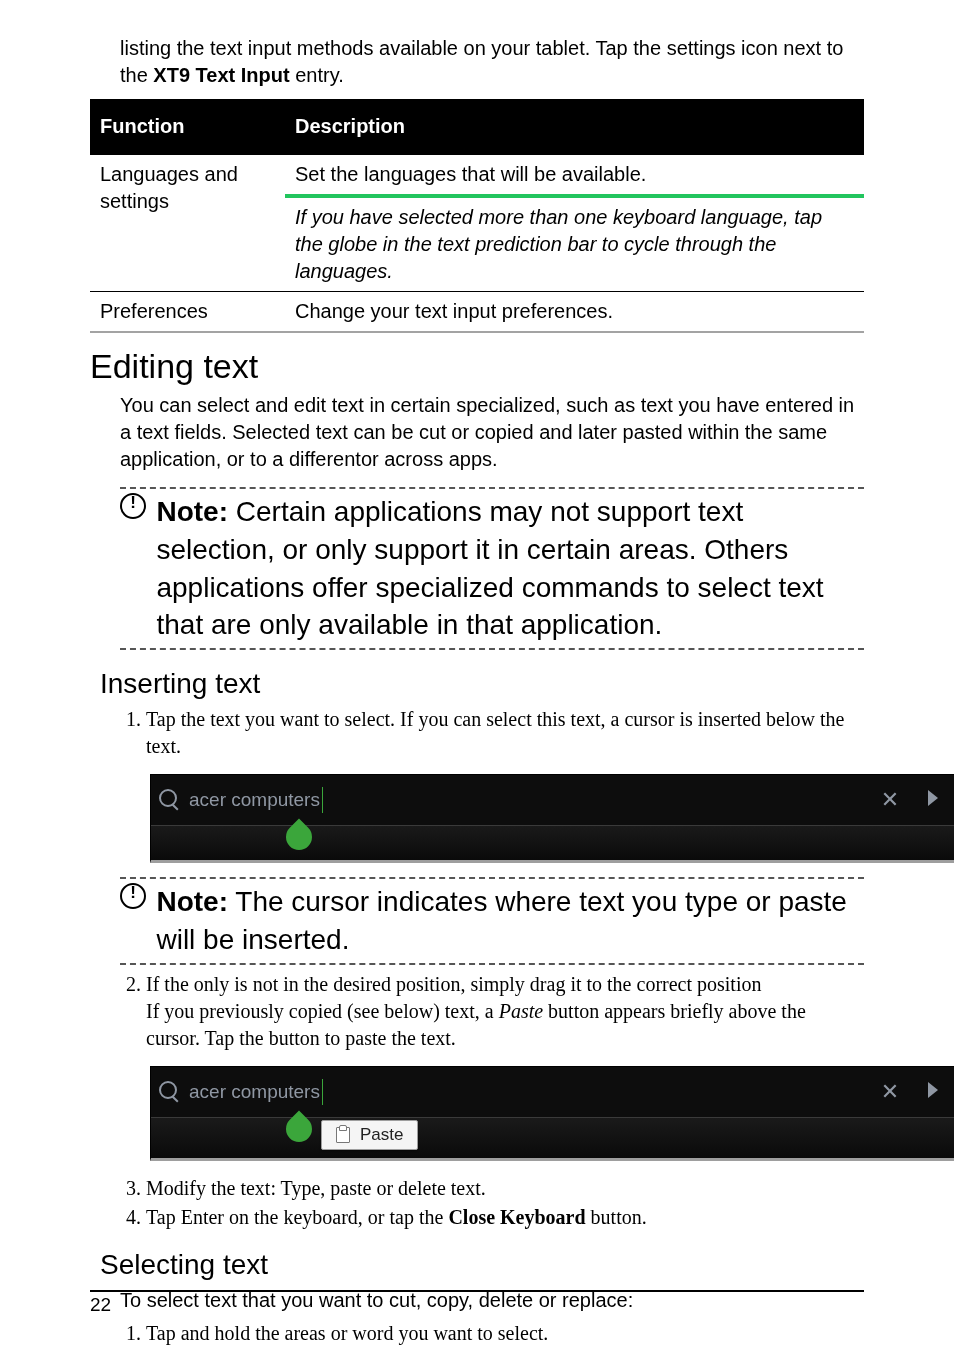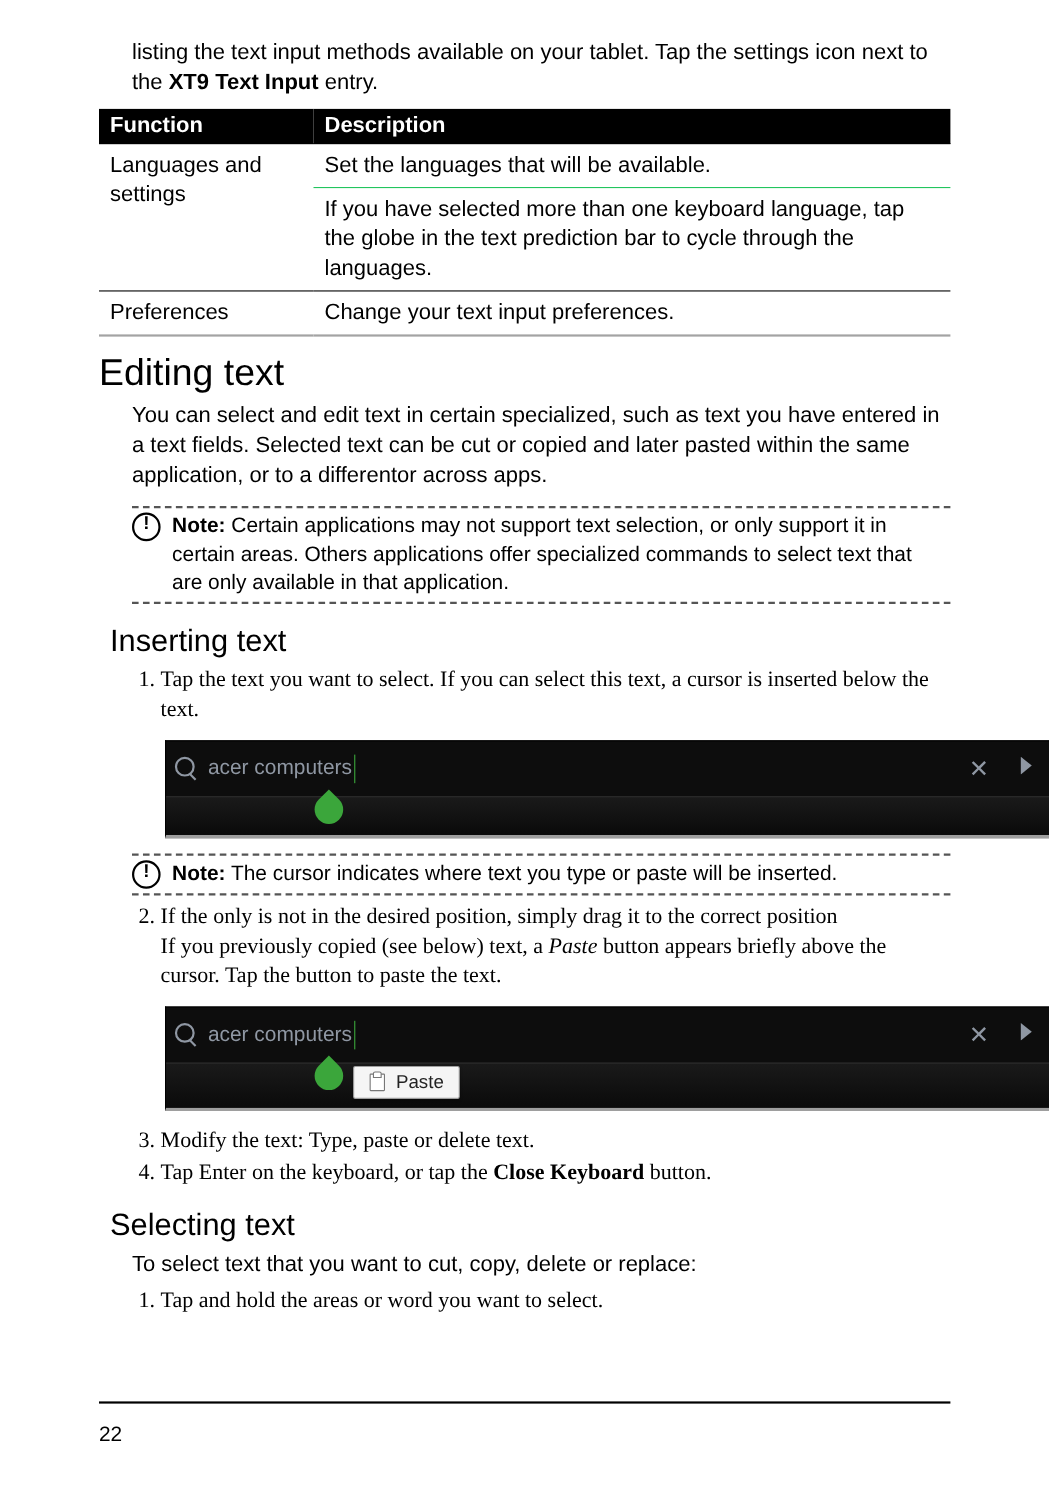--- a/index.html
+++ b/index.html
@@ -27,32 +27,32 @@
   table.func {
     border-collapse: collapse;
     width: 100%;
     margin-top: 10px;
     font-size: 20px;
   }
   table.func th {
     background: #000;
     color: #fff;
     text-align: left;
-    padding: 4px 10px;
+    padding: 16px 10px;
     font-weight: 700;
   }
   table.func td {
     vertical-align: top;
     padding: 6px 10px 6px 10px;
     line-height: 1.35;
   }
   table.func td.fn { width: 175px; }
   .row-top { border-top: 1px solid #000; }
   .row-bottom { border-bottom: 2px solid #a3a3a3; }
-  .inner-top { border-top: 1px solid #22c55e; }
+  .inner-top { border-top: 4px solid #22c55e; font-style: italic; }
 
   h1.section {
     font-size: 34px;
     font-weight: 400;
     margin: 14px 0 6px 0;
   }
   h2.subsection {
     font-size: 28px;
     font-weight: 400;
     margin: 18px 0 6px 10px;
@@ -81,21 +81,21 @@
     position: absolute;
     left: 0; right: 0; top: -2px;
     text-align: center;
     font-weight: 700;
     font-size: 17px;
   }
   .note-body {
     display: inline-block;
     width: calc(100% - 40px);
     vertical-align: top;
-    font-size: 19px;
+    font-size: 28px;
     line-height: 1.35;
   }
   .dashed-top {
     border-top: 2px dashed #555;
     margin: 0 0 4px 0;
   }
   .dashed-bottom {
     border-top: 2px dashed #555;
     margin: 4px 0 0 0;
   }
@@ -222,21 +222,21 @@
 
   .note-wrap.no-top-margin { margin-top: 6px; }
 
   .footer {
     position: absolute;
     left: 90px;
     bottom: 36px;
     width: 774px;
     border-top: 2px solid #000;
     font-size: 19px;
-    padding-top: 18px;
+    padding-top: 2px;
   }
 </style>
 </head>
 <body>
 
 <div class="page">
 
   <div class="intro-text">
     <span>listing the text input methods available on your tablet. Tap the settings icon next to the </span><span class="bold">XT9 Text Input</span><span> entry.</span>
   </div>

